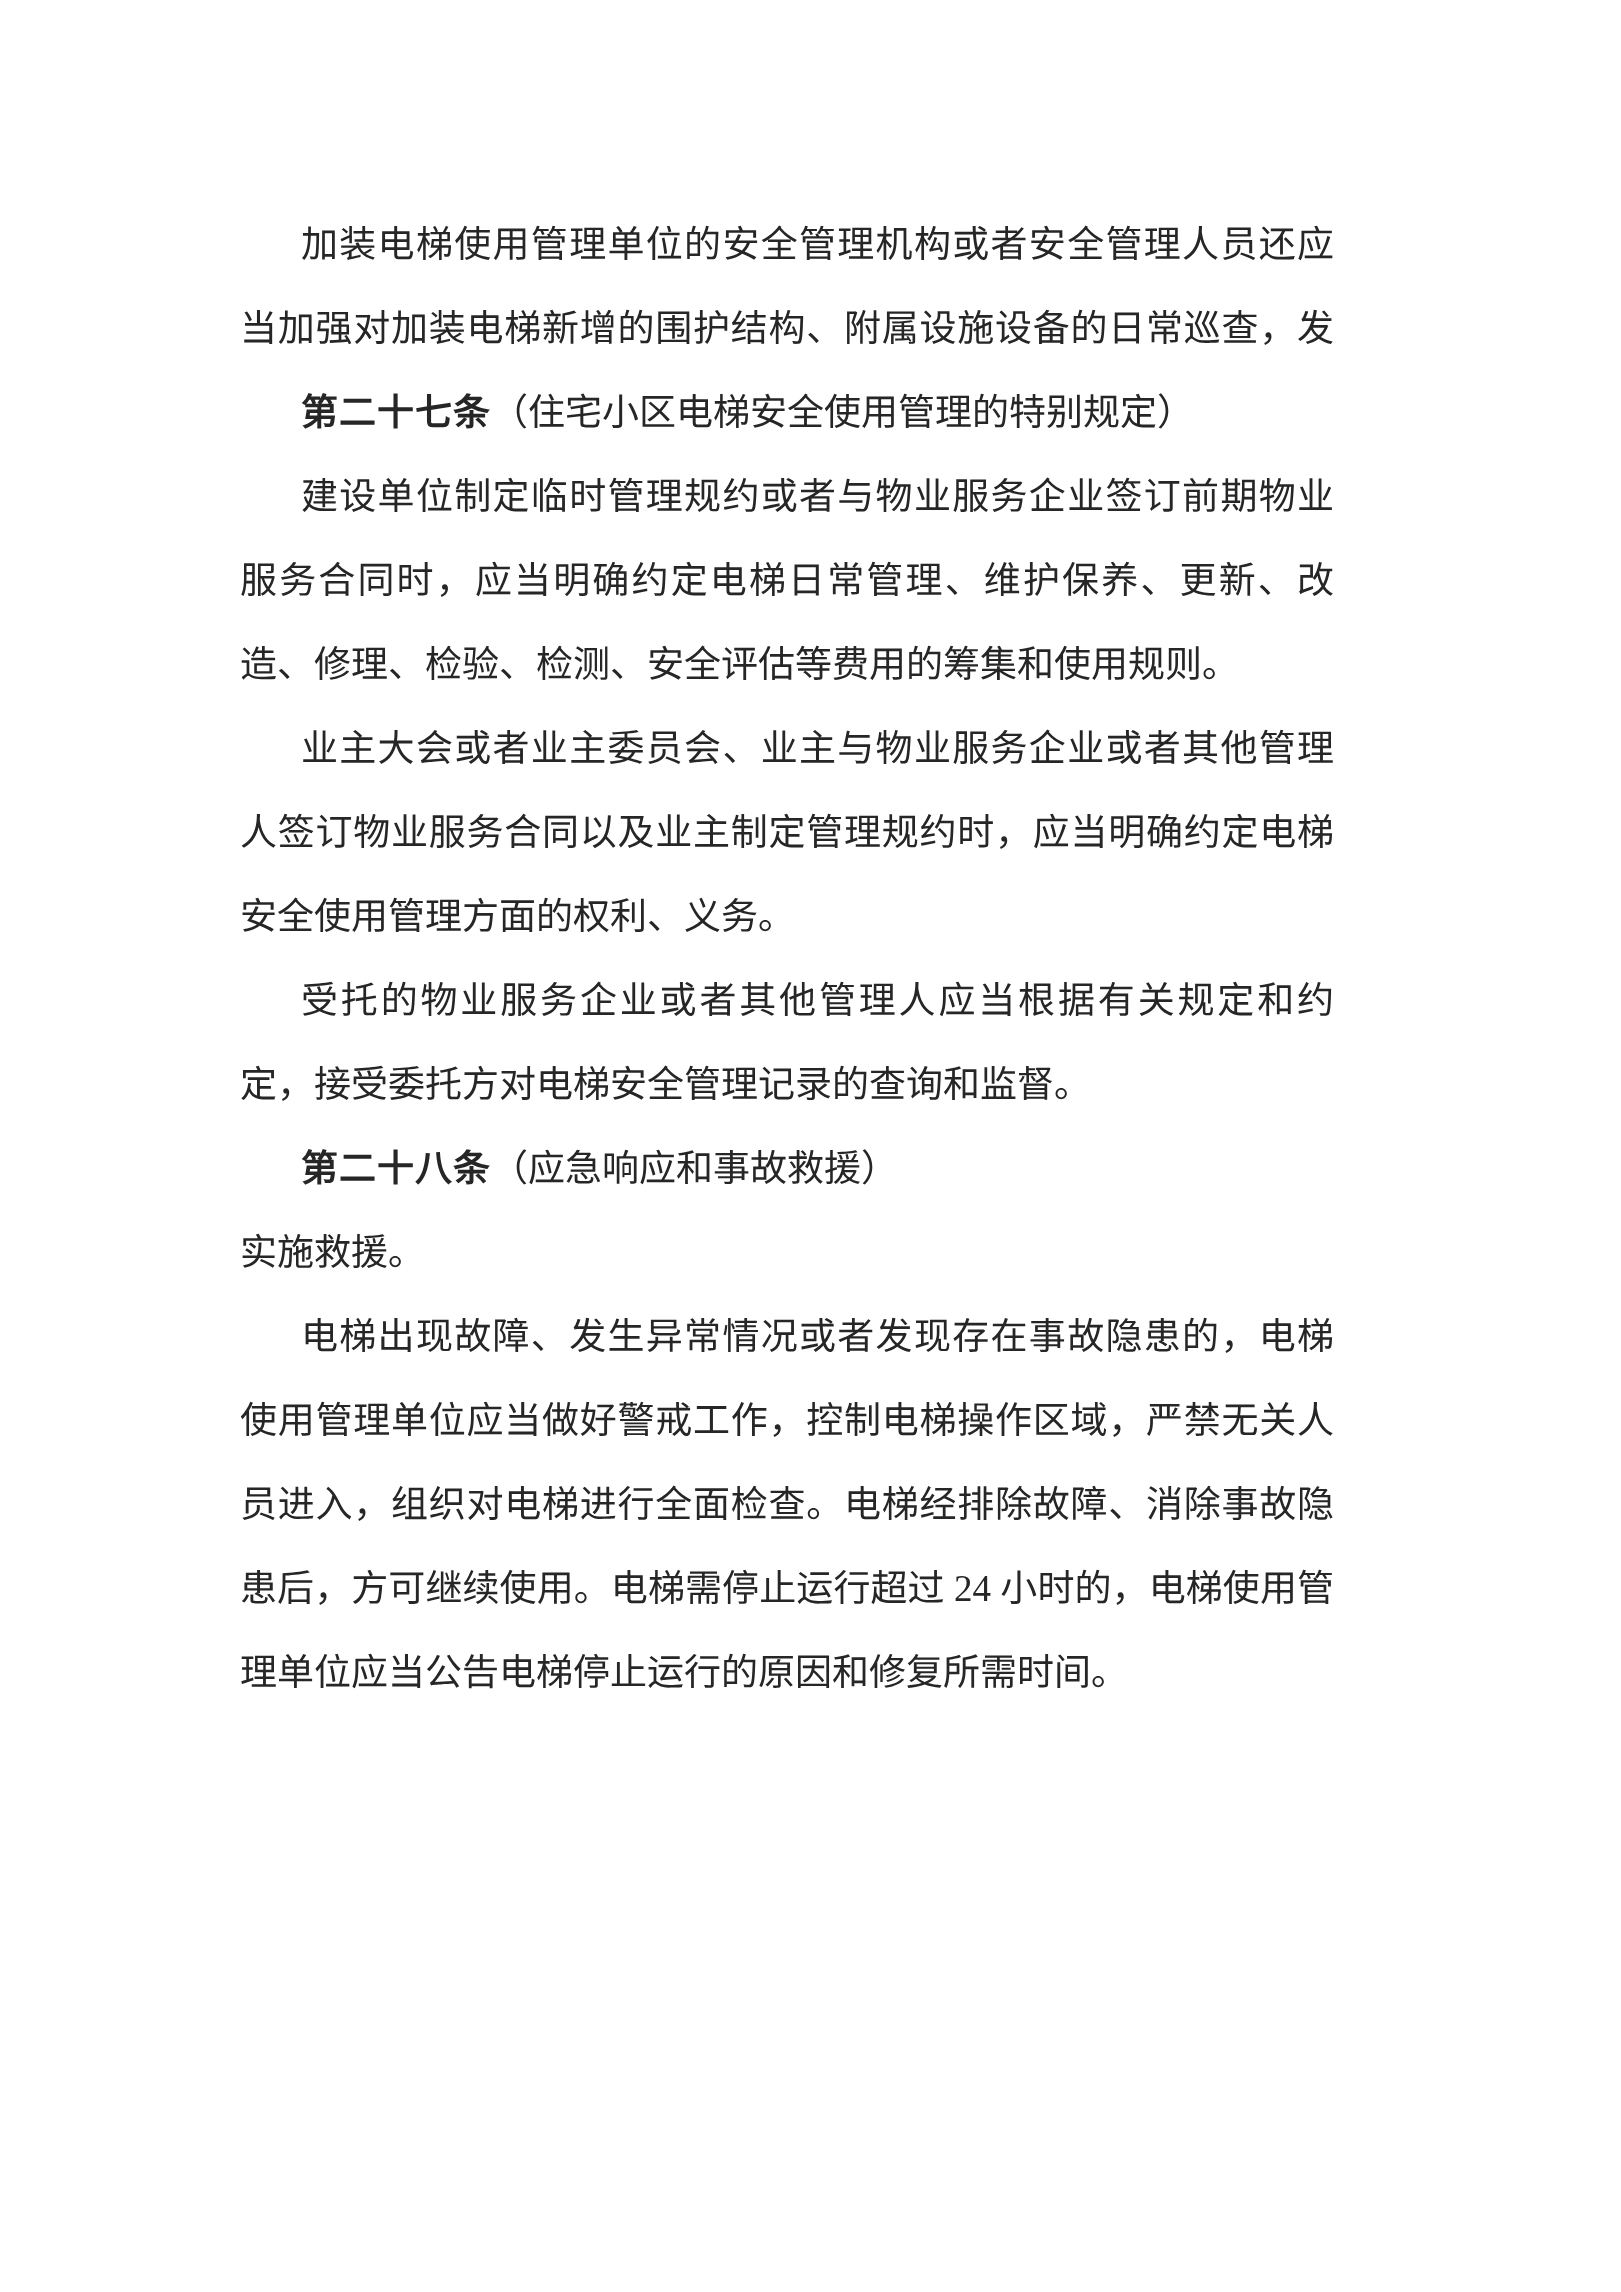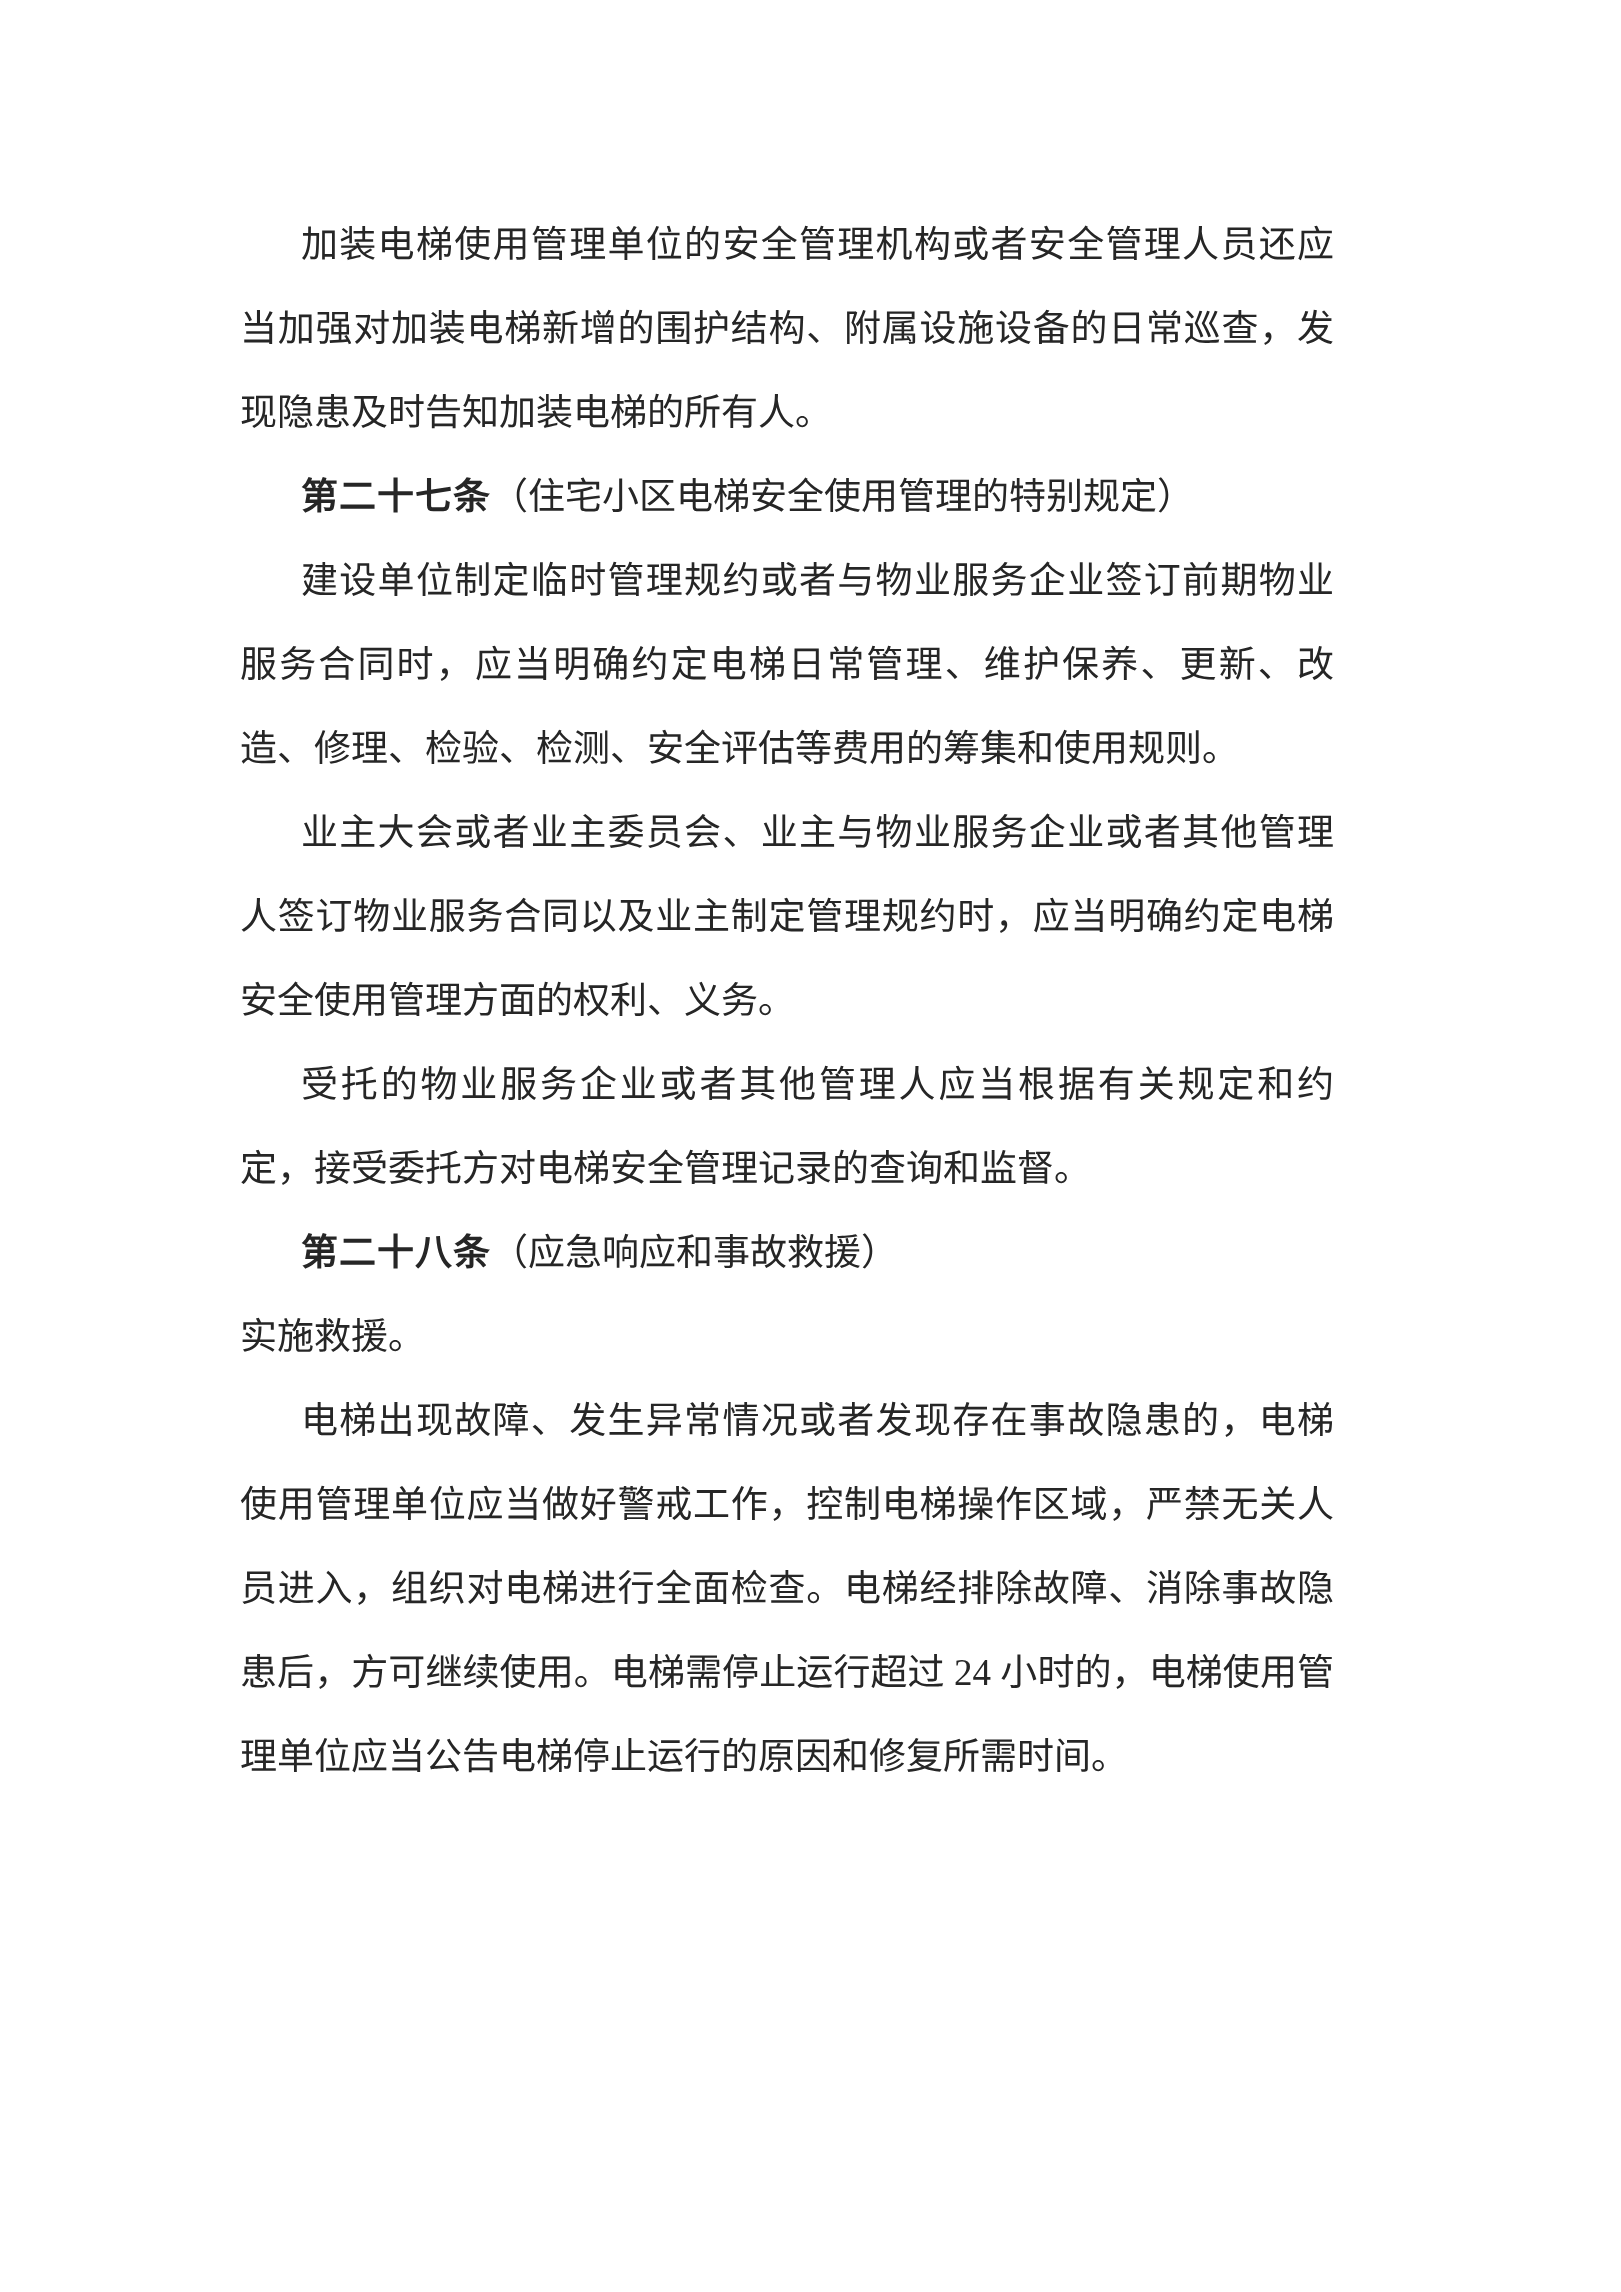--- a/index.html
+++ b/index.html
@@ -51,21 +51,20 @@
   }
 </style>
 </head>
 <body>
 
 <div class="page">
   <div class="text-block">
 
     <div class="line indent just">加装电梯使用管理单位的安全管理机构或者安全管理人员还应</div>
     <div class="line just">当加强对加装电梯新增的围护结构、附属设施设备的日常巡查，发</div>
-    <div class="line">现隐患及时告知加装电梯的所有人。</div>
 
     <div class="line indent"><span class="article-number">第二十七条</span><span>（住宅小区电梯安全使用管理的特别规定）</span></div>
 
     <div class="line indent just">建设单位制定临时管理规约或者与物业服务企业签订前期物业</div>
     <div class="line just">服务合同时，应当明确约定电梯日常管理、维护保养、更新、改</div>
     <div class="line">造、修理、检验、检测、安全评估等费用的筹集和使用规则。</div>
 
     <div class="line indent just">业主大会或者业主委员会、业主与物业服务企业或者其他管理</div>
     <div class="line just">人签订物业服务合同以及业主制定管理规约时，应当明确约定电梯</div>
     <div class="line">安全使用管理方面的权利、义务。</div>

